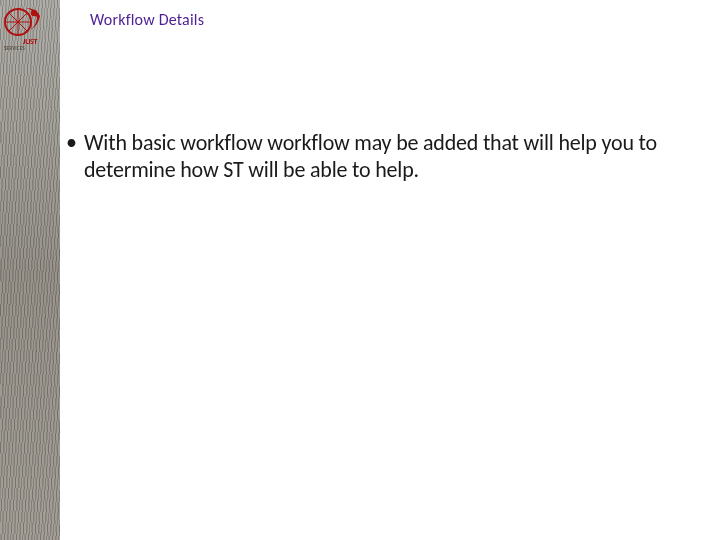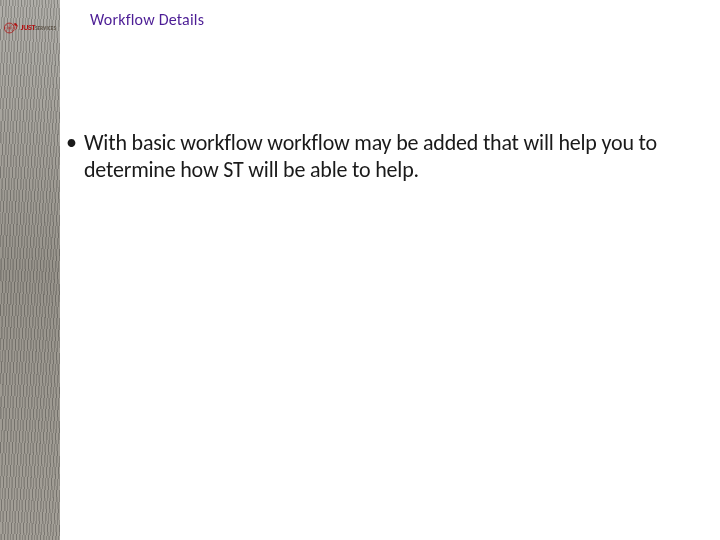--- a/index.html
+++ b/index.html
@@ -28,22 +28,21 @@
       linear-gradient(180deg, #b8b6b0 0%, #9e9a92 50%, #aaa69e 100%);
     filter: contrast(1.05) brightness(0.95);
   }
   .logo {
     position: absolute;
     left: 4px;
     top: 2px;
     width: 52px;
     height: 52px;
     display: flex;
-    flex-direction: row;
-    align-items: center;
+    flex-direction: column;
     justify-content: center;
   }
   .logo svg { display: block; }
   .logo-text {
     font-size: 8px;
     font-weight: 800;
     color: #b01010;
     line-height: 8px;
     text-align: center;
     letter-spacing: -0.3px;

